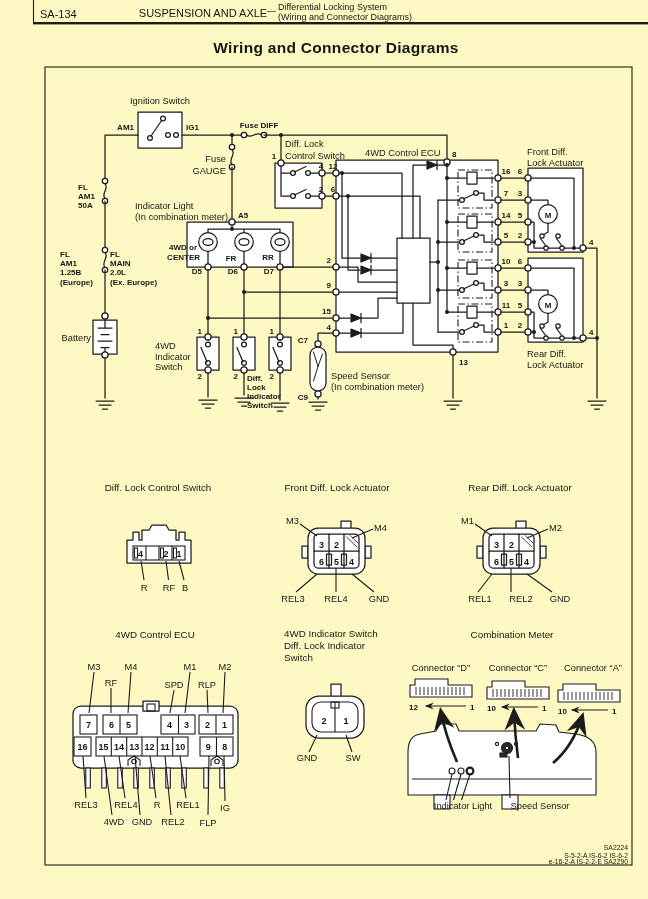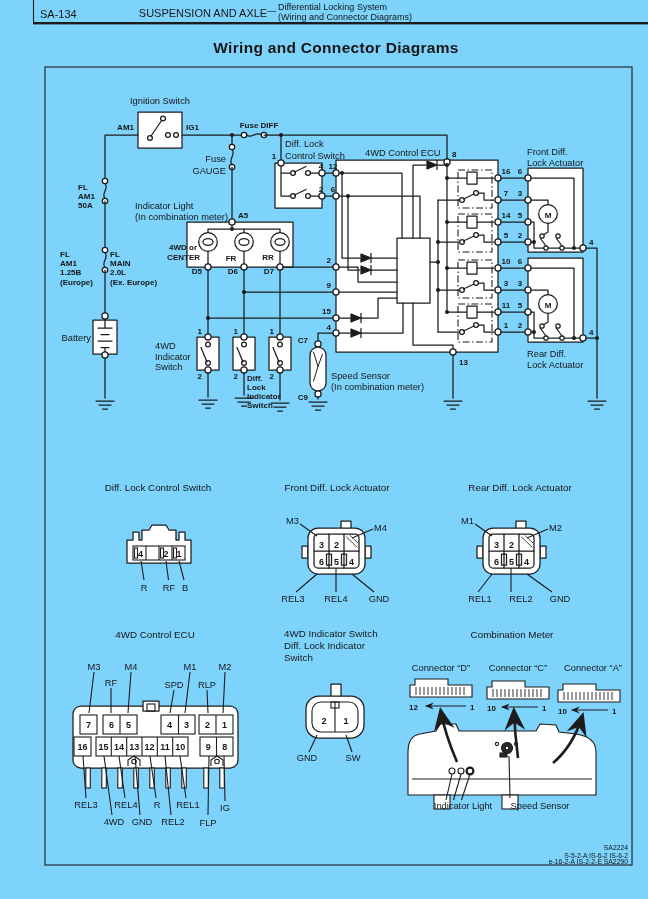--- a/index.html
+++ b/index.html
@@ -1,16 +1,16 @@
 <!DOCTYPE html>
 <html><head>
 <meta charset="utf-8">
 <style>
   html,body{margin:0;padding:0;background:#ffffff;}
-  #page{position:relative;width:648px;height:899px;background:#7dd3fc;overflow:hidden;
+  #page{position:relative;width:648px;height:899px;background:#fef9c3;overflow:hidden;
         font-family:"Liberation Sans",sans-serif;}
   svg{position:absolute;left:0;top:0;}
   svg text{fill:#161616;font-family:"Liberation Sans",sans-serif;}
   .wire{stroke:#1c1c1c;stroke-width:1.25;fill:none;stroke-linecap:round;stroke-linejoin:round;}
   .wire2{stroke:#1c1c1c;stroke-width:1.1;fill:none;stroke-linecap:butt;}
   .dashdot{stroke:#1c1c1c;stroke-width:1.1;fill:none;stroke-dasharray:7 2.5 1.5 2.5;stroke-linecap:butt;}
   .fillb{fill:#1c1c1c;stroke:none;}
   .hdr{font-size:11px;}
   .sub{font-size:9px;}
   .ttl{font-size:15.5px;font-weight:bold;letter-spacing:.3px;}

